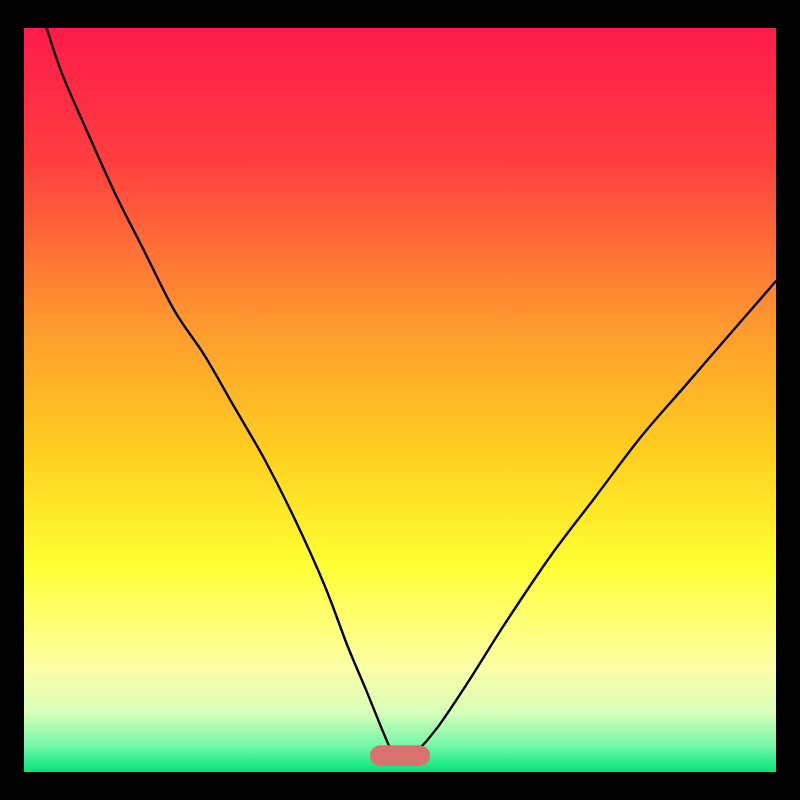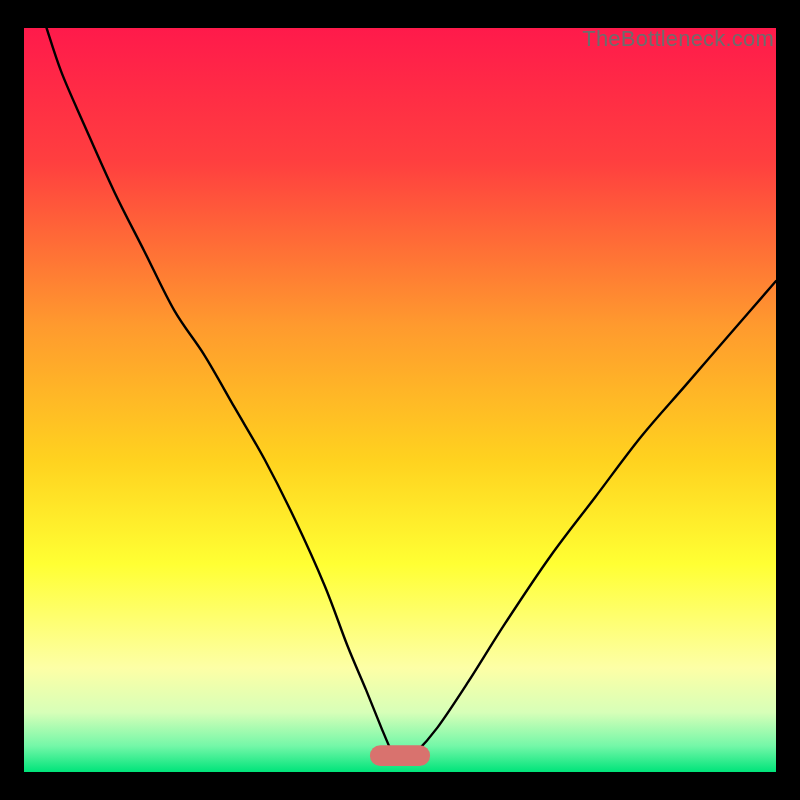--- a/index.html
+++ b/index.html
@@ -39,21 +39,20 @@
   svg {
     display: block;
   }
 </style>
 </head>
 <body>
 
 <div class="frame">
   <div class="plot-area">
 
-    <div class="watermark">TheBottleneck.com</div>
 
     <svg id="chart-svg" width="752" height="744" viewBox="0 0 752 744" preserveAspectRatio="none">
       <defs>
         <linearGradient id="bg-grad" x1="0" y1="0" x2="0" y2="1">
             <stop offset="0%" stop-color="#ff1a4b"></stop>
             <stop offset="18%" stop-color="#ff3f3f"></stop>
             <stop offset="40%" stop-color="#ff9a2e"></stop>
             <stop offset="57.99999999999999%" stop-color="#ffd21f"></stop>
             <stop offset="72%" stop-color="#ffff33"></stop>
             <stop offset="86%" stop-color="#fdffa6"></stop>

